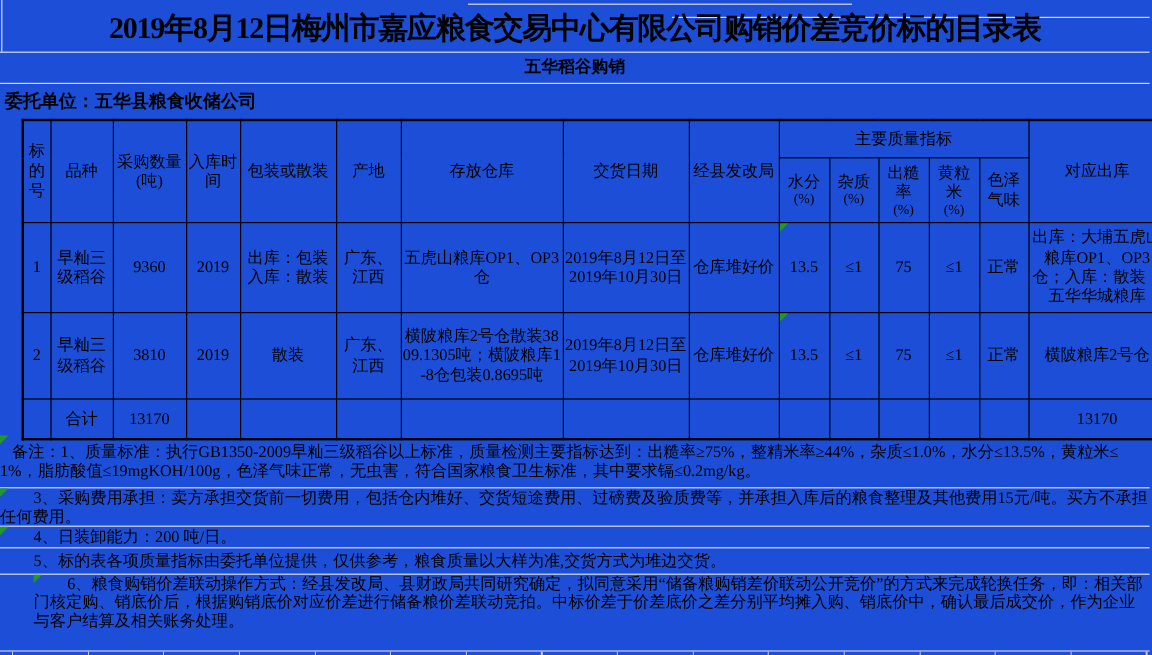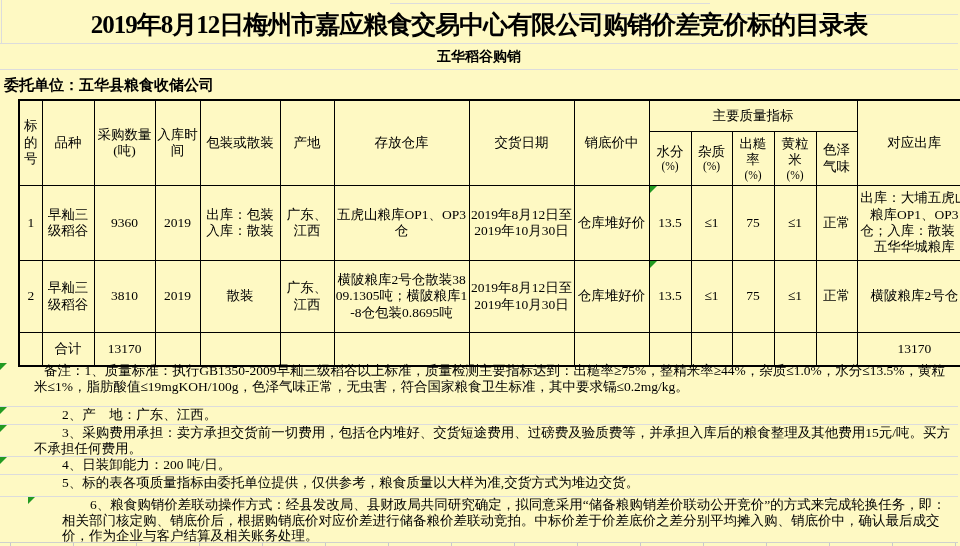--- a/index.html
+++ b/index.html
@@ -1,17 +1,17 @@
 <!DOCTYPE html>
 <html lang="zh"><head>
 <meta charset="utf-8">
 <style>
   html,body{margin:0;padding:0;background:#fff;}
   .sheet{
-    position:relative;width:960px;height:546px;background:#fef9c3;overflow:hidden;
+    position:relative;width:960px;height:546px;background:#1d4ed8;overflow:hidden;
     font-family:"Liberation Serif","DejaVu Serif",serif;color:#000;
   }
   
   .gridline{position:absolute;background:#dcdcdc;}
   .vline{width:1px;}
   .hline{height:1px;}
   
   .title{position:absolute;top:6px;left:0;width:958px;height:37px;line-height:37px;
          text-align:center;font-size:25px;font-weight:bold;letter-spacing:-1px;white-space:nowrap;}
   .subtitle{position:absolute;top:45px;left:0;width:958px;height:23px;line-height:23px;
@@ -26,22 +26,22 @@
   }
   .unit{display:block;font-size:11.5px;line-height:1.1;}
   td.prewrap{white-space:pre-line;margin-left:26px;}
   td.small{font-size:12.5px;}
   td.left{text-align:left;padding:0 3px;margin-left:19px;}
   td.rel,.note-row{position:relative;}
   .flag{position:absolute;top:0;left:0;width:0;height:0;
         border-top:7px solid #229a22;border-right:7px solid transparent;}
   
   .notes{position:absolute;top:363px;left:0;width:958px;font-size:13.5px;line-height:15.5px;}
-  .note-row{display:flex;flex-direction:column;justify-content:flex-start;
-            border-bottom:1px solid #dcdcdc;box-sizing:border-box;padding-left:34px;}
+  .note-row{display:flex;flex-direction:column;justify-content:center;
+            border-bottom:1px solid #dcdcdc;box-sizing:border-box;}
   .note-row p{margin:0;word-break:break-all;}
   .n1{height:44px;} .n1 p{text-indent:10px;}
   .n2{height:18px;} .n3{height:32px;} .n4{height:18px;} .n5{height:22px;} .n6{height:46px;border-bottom:none;margin-left:28px;}
   .indent p{text-indent:28px;}
   
   .bottom-ticks{position:absolute;left:0;top:542px;width:958px;height:4px;
      border-top:1px solid #cfcfcf;
      background:repeating-linear-gradient(to right,#c9c9c9 0 1px,transparent 1px 63px);
      background-position:10px 0;}
 </style>
@@ -82,21 +82,21 @@
       <tbody>
           <tr style="height:31px">
         <th rowspan="2" style="height:84px">标的号</th>
         <th rowspan="2">品种</th>
         <th rowspan="2">采购数量(吨)</th>
         <th rowspan="2">入库时间</th>
         <th rowspan="2">包装或散装</th>
         <th rowspan="2">产地</th>
         <th rowspan="2">存放仓库</th>
         <th rowspan="2">交货日期</th>
-        <th rowspan="2">销底价中</th>
+        <th rowspan="2">经县发改局</th>
         <th colspan="5">主要质量指标</th>
         <th rowspan="2">对应出库</th>
       </tr>
       <tr style="height:53px">
         <th><span>水分</span><span class="unit">(%)</span></th>
         <th><span>杂质</span><span class="unit">(%)</span></th>
         <th><span>出糙率</span><span class="unit">(%)</span></th>
         <th><span>黄粒米</span><span class="unit">(%)</span></th>
         <th><span>色泽气味</span></th>
       </tr>
@@ -154,24 +154,20 @@
       </tr>
     </tbody>
       </table>
   </div>
 
   <div class="notes">
     <div class="note-row n1">
       <span class="flag"></span>
       <p>备注：1、质量标准：执行GB1350-2009早籼三级稻谷以上标准，质量检测主要指标达到：出糙率≥75%，整精米率≥44%，杂质≤1.0%，水分≤13.5%，黄粒米≤1%，脂肪酸值≤19mgKOH/100g，色泽气味正常，无虫害，符合国家粮食卫生标准，其中要求镉≤0.2mg/kg。</p>
     </div>
-    <div class="note-row n2 indent">
-      <span class="flag"></span>
-      <p>2、产　地：广东、江西。</p>
-    </div>
     <div class="note-row n3 indent">
       <span class="flag"></span>
       <p>3、采购费用承担：卖方承担交货前一切费用，包括仓内堆好、交货短途费用、过磅费及验质费等，并承担入库后的粮食整理及其他费用15元/吨。买方不承担任何费用。</p>
     </div>
     <div class="note-row n4 indent">
       <span class="flag"></span>
       <p>4、日装卸能力：200 吨/日。</p>
     </div>
     <div class="note-row n5 indent">
       <p>5、标的表各项质量指标由委托单位提供，仅供参考，粮食质量以大样为准,交货方式为堆边交货。</p>

